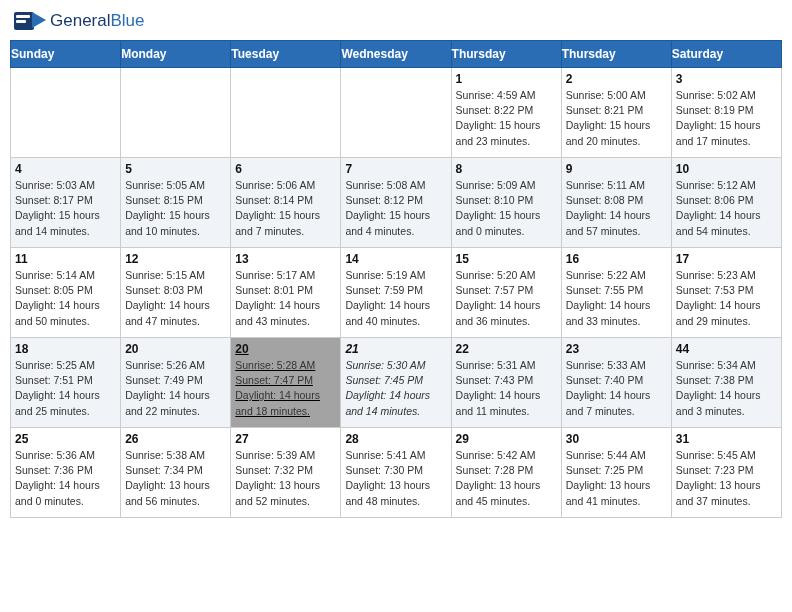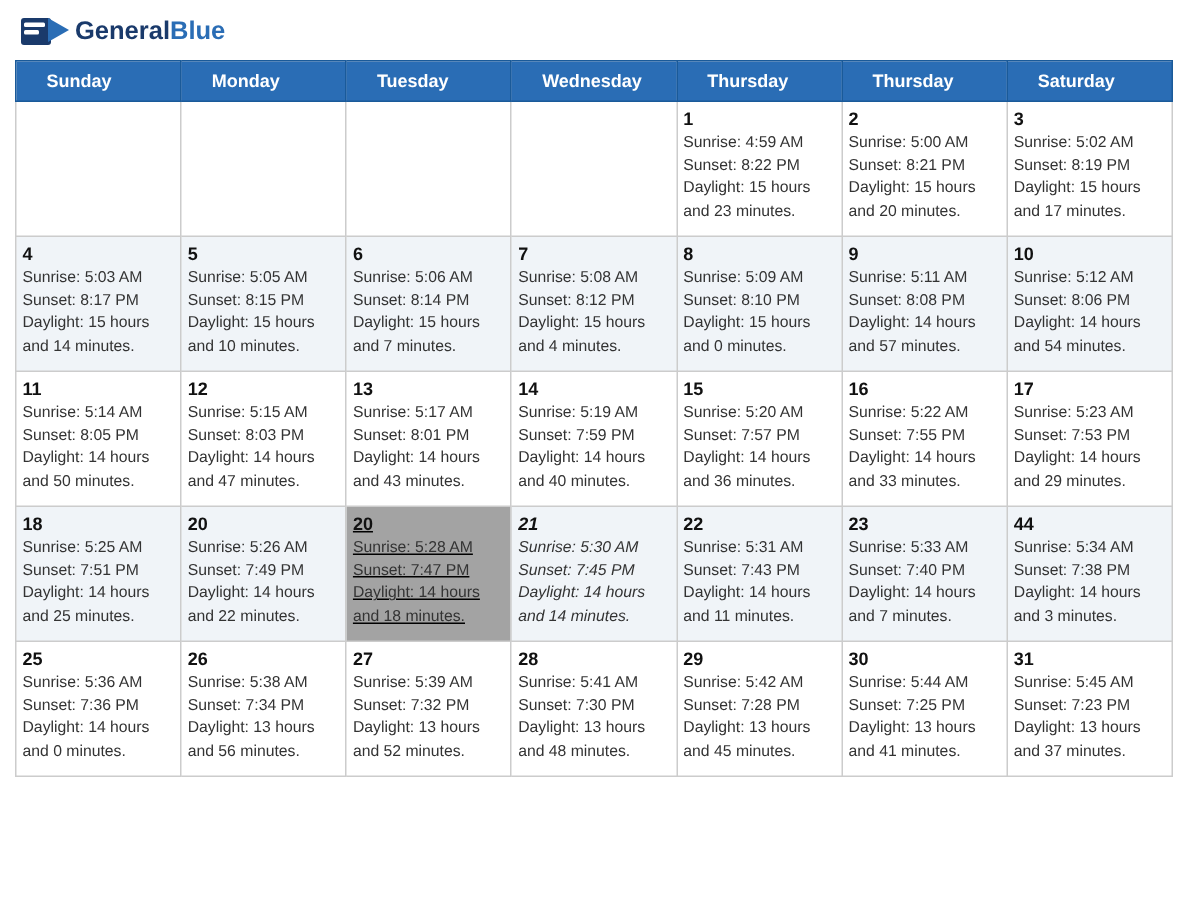--- a/index.html
+++ b/index.html
@@ -42,21 +42,21 @@
       font-weight: normal;
     }
     .calendar {
       width: 100%;
       border-collapse: collapse;
       font-size: 11px;
     }
     .calendar th {
       background: #2a6db5;
       color: #fff;
-      padding: 6px 20px;
+      padding: 6px 0;
       text-align: left;
       font-size: 12px;
       font-weight: bold;
       border: 1px solid #1a5a99;
     }
     .calendar td {
       border: 1px solid #ccc;
       vertical-align: top;
       padding: 4px;
       width: 14.28%;
@@ -88,21 +88,21 @@
 <div class="header">
   <div class="logo">
     <div class="logo-row">
       <svg width="32" height="22" viewBox="0 0 32 22">
         <rect x="0" y="2" width="20" height="18" rx="2" fill="#1a3a6b"></rect>
         <polygon points="18,2 32,10 18,18" fill="#2a6db5"></polygon>
         <rect x="2" y="5" width="14" height="3" rx="1" fill="#fff"></rect>
         <rect x="2" y="10" width="10" height="3" rx="1" fill="#fff"></rect>
       </svg>
       <div>
-        <div style="font-size:17px;font-weight:bold;color:#1a3a6b;line-height:1.1;">General<span style="color:#2a6db5;">Blue</span></div>
+        <div style="font-size:17px;font-weight:normal;color:#1a3a6b;line-height:1.1;">General<span style="color:#2a6db5;">Blue</span></div>
       </div>
     </div>
   </div>
   <div class="title-block">
     <h1></h1>
     <h2></h2>
   </div>
 </div>
 
 <table class="calendar">

